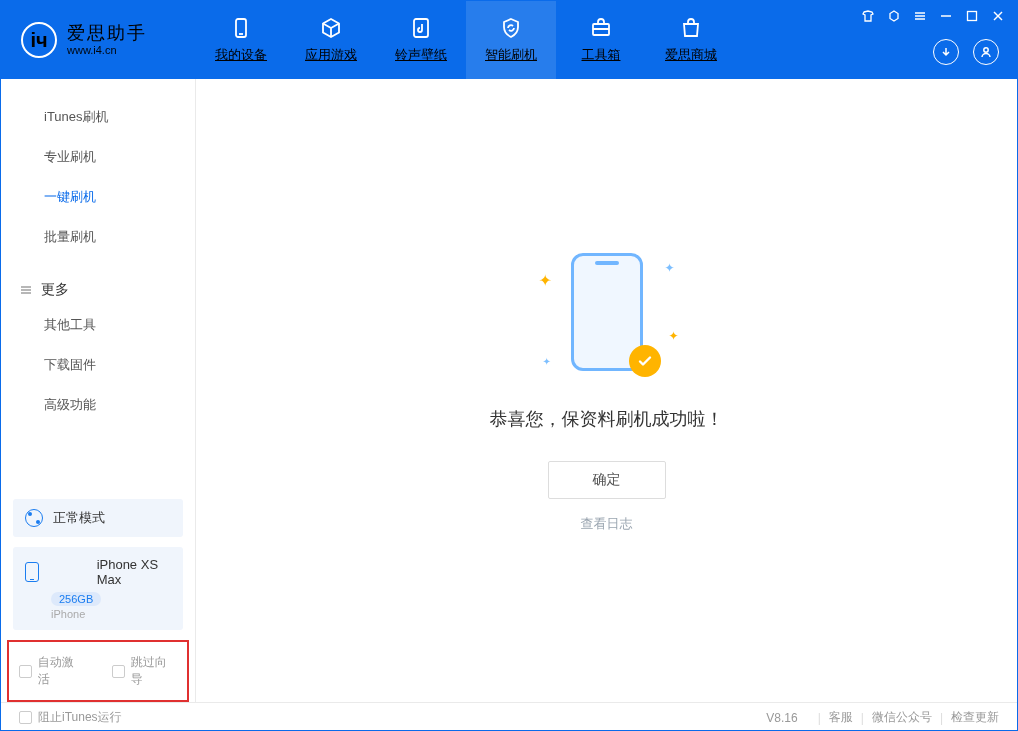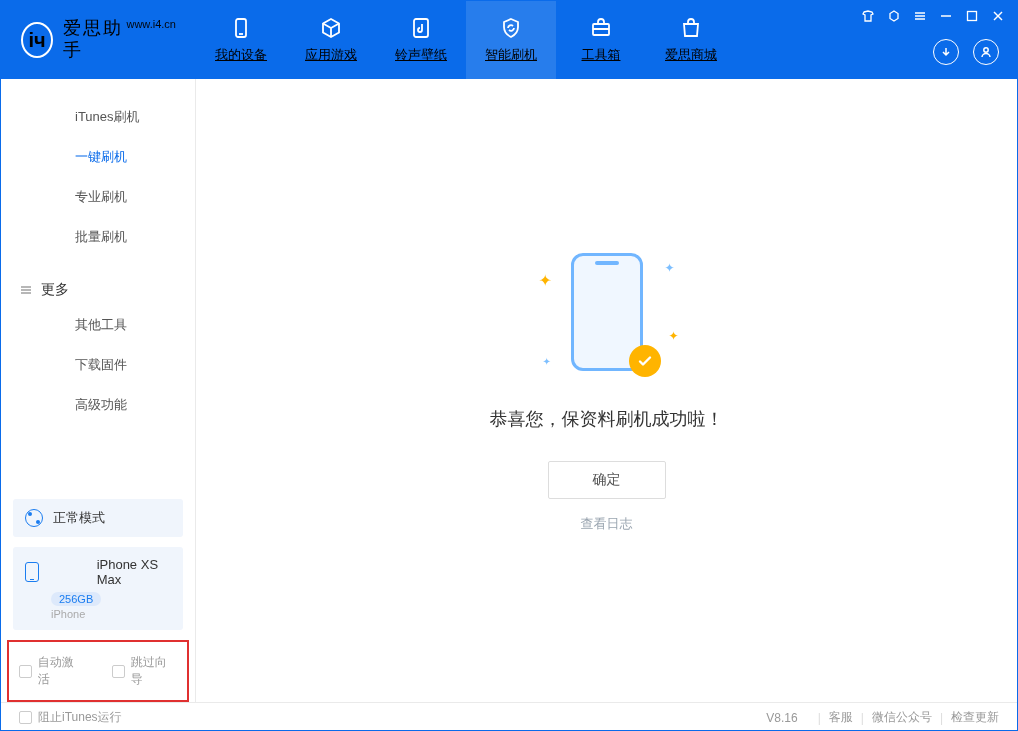--- a/index.html
+++ b/index.html
@@ -2,42 +2,42 @@
 <html><head>
 <meta charset="utf-8">
 <style>
 * { margin: 0; padding: 0; box-sizing: border-box; font-family: "Microsoft YaHei", Arial, sans-serif; }
 body { background: #fff; width: 1018px; height: 731px; overflow: hidden; position: relative; border: 1px solid #0a6bea; }
 
 
 .header { background: #0a6bea; height: 78px; display: flex; align-items: center; color: #000000; position: relative; }
 .logo-section { display: flex; align-items: center; padding: 0 20px; width: 195px; }
 .logo-circle { width: 36px; height: 36px; border: 2.5px solid #fff; border-radius: 50%; display: flex; align-items: center; justify-content: center; font-size: 20px; font-weight: bold; margin-right: 10px; }
-.logo-text { display: flex; flex-direction: row; line-height: 1.2; }
+.logo-text { display: flex; flex-direction: column; line-height: 1.2; }
 .logo-title { font-size: 18px; font-weight: 500; letter-spacing: 2px; }
 .logo-url { font-size: 11px; opacity: 0.95; }
 
 .tabs { display: flex; height: 78px; }
 .tab { width: 90px; display: flex; flex-direction: column; align-items: center; justify-content: center; cursor: pointer; position: relative; gap: 6px; text-decoration: underline; }
 .tab.active { background: rgba(255,255,255,0.12); }
 .tab-icon { width: 24px; height: 24px; display: flex; align-items: center; justify-content: center; }
 .tab-label { font-size: 13px; }
 
 .header-controls { position: absolute; right: 12px; top: 8px; display: flex; gap: 12px; align-items: center; }
 .header-controls .win-btn { width: 14px; height: 14px; cursor: pointer; display: flex; align-items: center; justify-content: center; }
 .header-user { position: absolute; right: 18px; bottom: 14px; display: flex; gap: 14px; align-items: center; }
 .circle-btn { width: 26px; height: 26px; border: 1.8px solid #fff; border-radius: 50%; display: flex; align-items: center; justify-content: center; cursor: pointer; }
 
 
 .body { display: flex; height: calc(731px - 78px - 30px); }
 .sidebar { width: 195px; border-right: 1px solid #eaeaea; display: flex; flex-direction: column; background: #fff; }
 .side-section { padding: 18px 0 6px 0; }
 .side-header { display: flex; align-items: center; padding: 0 18px 6px 18px; font-size: 14px; color: #333; font-weight: 500; gap: 8px; }
 .side-header-icon { width: 14px; height: 14px; }
-.side-item { padding: 11px 18px 11px 74px; font-size: 13px; color: #555; cursor: pointer; }
+.side-item { padding: 11px 18px 11px 31px; font-size: 13px; color: #555; cursor: pointer; margin-left: 12px; }
 .side-item.active { color: #0a6bea; }
 
 .sidebar-bottom { margin-top: auto; }
 .mode-box { background: #f0f5fc; margin: 0 12px 10px 12px; padding: 10px 12px; border-radius: 3px; display: flex; align-items: center; gap: 10px; font-size: 13px; color: #333; }
 .mode-icon { width: 18px; height: 18px; border: 1.5px solid #1b7df0; border-radius: 50%; position: relative; }
 .mode-icon::before, .mode-icon::after { content: ""; position: absolute; width: 4px; height: 4px; border-radius: 50%; background: #1b7df0; }
 .mode-icon::before { top: 2px; left: 2px; }
 .mode-icon::after { bottom: 2px; right: 2px; }
 
 .device-box { background: #f0f5fc; margin: 0 12px 10px 12px; padding: 10px 12px; border-radius: 3px; }
@@ -193,22 +193,22 @@
           <path d="M3 12c0-2 2-3.5 4-3.5s4 1.5 4 3.5"></path>
         </svg>
       </span>
   </div>
 </div>
 
 <div class="body">
   <div class="sidebar">
     <div class="side-section">
       <div class="side-item">iTunes刷机</div>
+      <div class="side-item">专业刷机</div>
       <div class="side-item active">一键刷机</div>
-      <div class="side-item">专业刷机</div>
       <div class="side-item">批量刷机</div>
     </div>
     <div class="side-section">
       <div class="side-header">
         <svg class="side-header-icon" viewBox="0 0 14 14" stroke="#999" stroke-width="1.4">
             <line x1="2" y1="4" x2="12" y2="4"></line>
             <line x1="2" y1="7" x2="12" y2="7"></line>
             <line x1="2" y1="10" x2="12" y2="10"></line>
           </svg>
         <span>更多</span>

